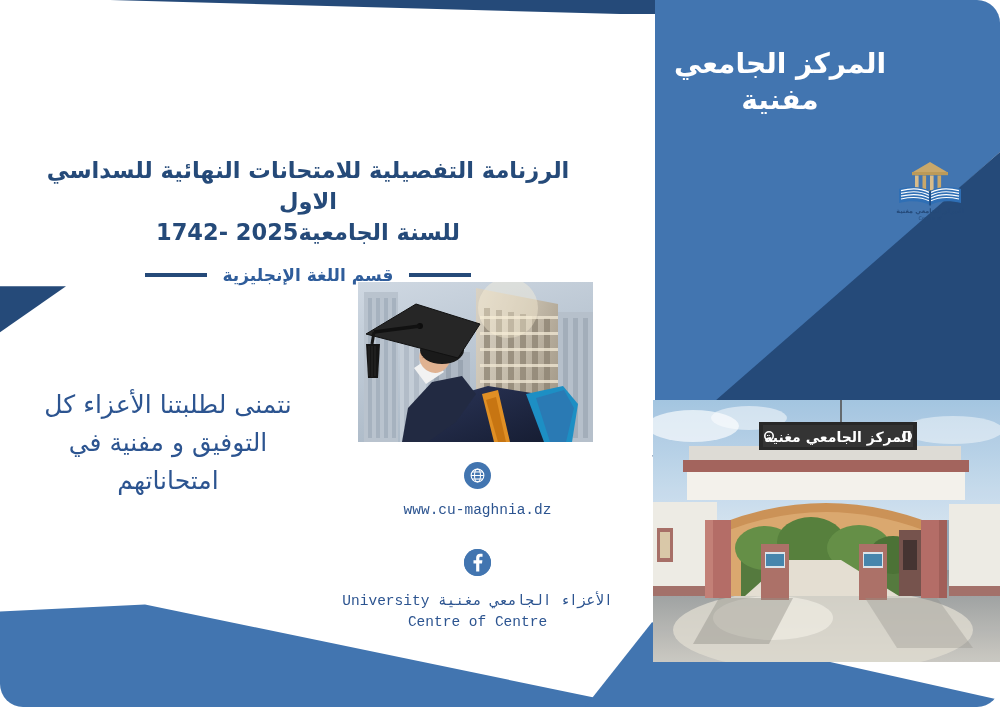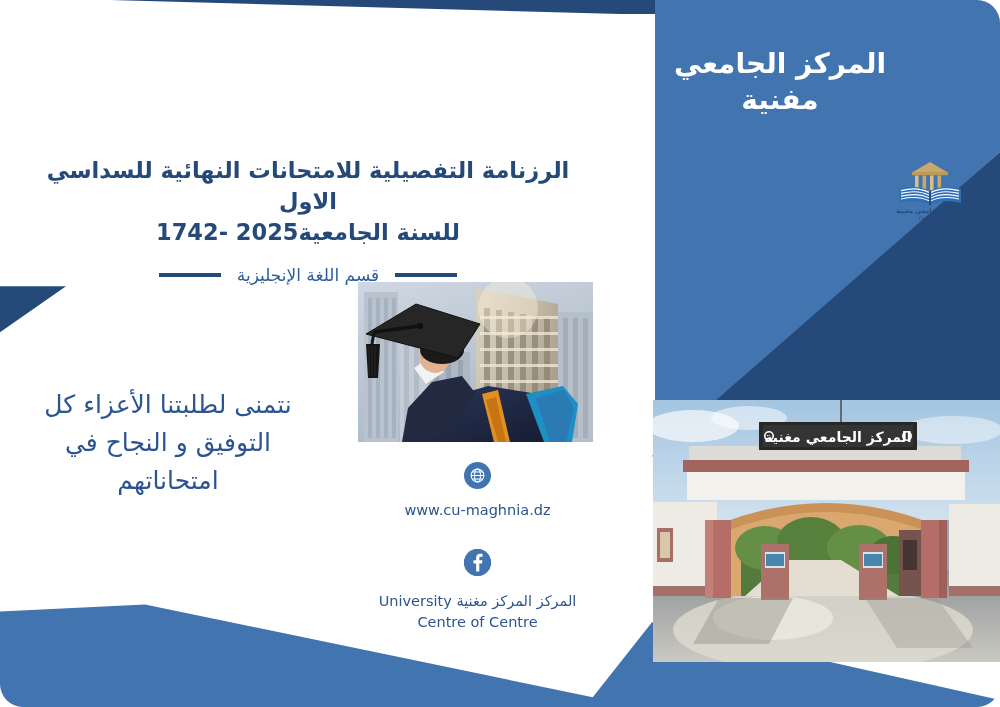--- a/index.html
+++ b/index.html
@@ -123,21 +123,21 @@
   }
   .divider-rule {
     width: 62px;
     height: 4px;
     background: #254A79;
     flex: none;
   }
   #department-name {
     color: #2F5D9B;
     font-size: 17px;
-    font-weight: normal;
+    font-weight: bold;
     white-space: nowrap;
   }
 
   
   #graduation-photo {
     position: absolute;
     left: 358px;
     top: 282px;
     width: 235px;
     height: 160px;
@@ -179,20 +179,21 @@
     display: inline-flex;
     align-items: center;
     justify-content: center;
     margin: 0 auto;
   }
   .contact-label {
     color: #2C5490;
     font-size: 14.5px;
     line-height: 1.45;
     margin-top: 11px;
+    font-family: Liberation Mono, monospace;
   }
   #facebook-row { margin-top: 28px; }
   #facebook-label {
     direction: rtl;
     unicode-bidi: plaintext;
   }
 
   
   #gate-photo {
     position: absolute;
@@ -350,21 +351,21 @@
       <g stroke="#2a2a2a" stroke-width="0.9">
         <line x1="11" y1="64" x2="11" y2="94"></line>
         <line x1="14" y1="64" x2="14" y2="95"></line>
         <line x1="17" y1="64" x2="17" y2="94"></line>
       </g>
 
       <circle cx="150" cy="26" r="30" fill="#fff4d9" opacity="0.38"></circle>
     </svg>
   </div>
 
-  <div id="wishes-message">نتمنى لطلبتنا الأعزاء كل التوفيق و النجاح في امتحاناتهم</div>
+  <div id="wishes-message">نتمنى لطلبتنا الأعزاء كل التوفيق و مفنية في امتحاناتهم</div>
 
   <div id="contact-block">
 
     <div id="website-row">
       <span class="contact-icon">
         <svg width="17" height="17" viewBox="0 0 24 24" fill="none" stroke="#ffffff" stroke-width="1.5">
           <circle cx="12" cy="12" r="9"></circle>
           <ellipse cx="12" cy="12" rx="4.2" ry="9"></ellipse>
           <line x1="3" y1="12" x2="21" y2="12"></line>
           <line x1="4.4" y1="7" x2="19.6" y2="7"></line>
@@ -375,21 +376,21 @@
     </div>
 
     <div id="facebook-row">
       <span class="contact-icon">
         <svg width="27" height="27" viewBox="0 0 24 24">
           <circle cx="12" cy="12" r="12" fill="#4275B0"></circle>
           <path d="M13.6 20v-7.2h2.4l0.36-2.8h-2.76V8.2c0-0.81 0.22-1.36 1.39-1.36h1.49V4.34C16.22 4.3 15.35 4.22 14.34 4.22c-2.1 0-3.54 1.28-3.54 3.64V10h-2.37v2.8h2.37V20h2.8z" fill="#ffffff"></path>
         </svg>
       </span>
       <div class="contact-label" id="facebook-label">
-        <span>المركز المركز مغنية University</span>
+        <span>الأعزاء الجامعي مغنية University</span>
         <br>
         <span>Centre of Centre</span>
       </div>
     </div>
 
   </div>
 
   <div id="gate-photo">
     <svg width="347" height="262" viewBox="0 0 347 262" xmlns="http://www.w3.org/2000/svg">
       <defs>

